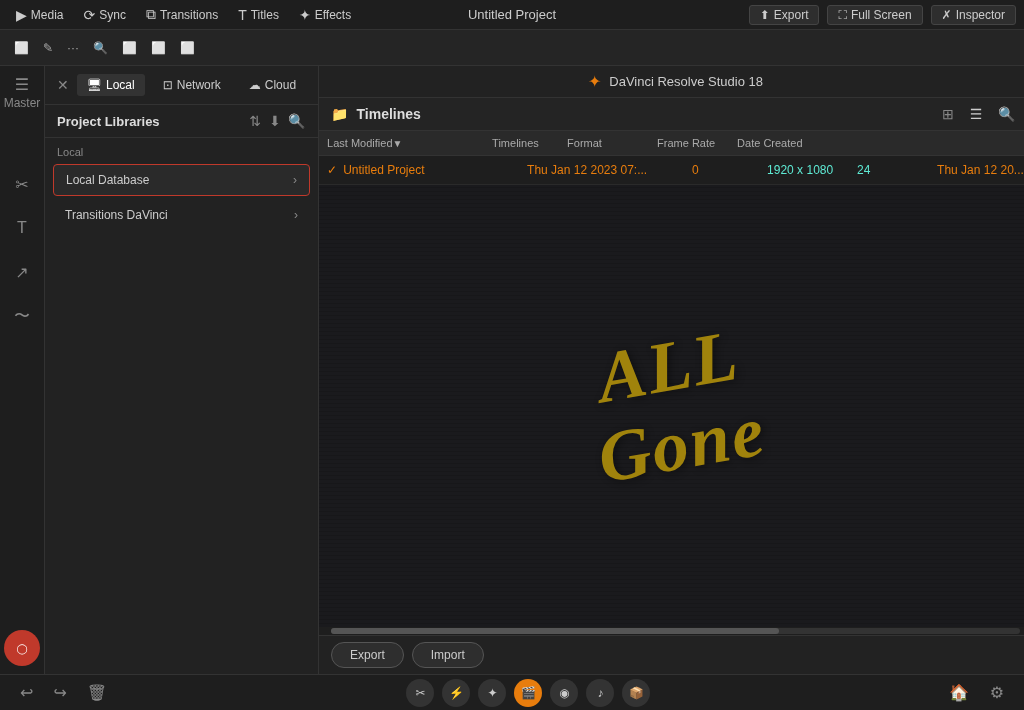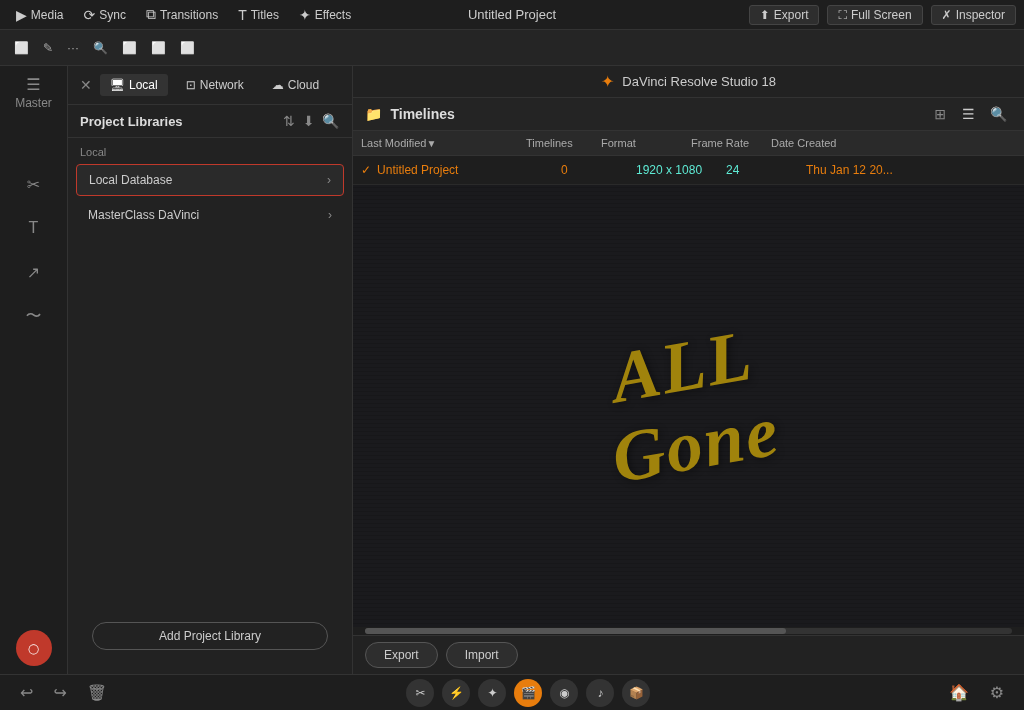--- a/index.html
+++ b/index.html
@@ -535,31 +535,26 @@
       </div>
     </div>
 
     <div class="sidebar-section-label">Local</div>
 
     <div class="sidebar-item active">
       <span class="sidebar-item-text">Local Database</span>
       <span class="sidebar-item-arrow">›</span>
     </div>
     <div class="sidebar-item">
-      <span class="sidebar-item-text">MasterClass DaVinci</span>
+      <span class="sidebar-item-text">Transitions DaVinci</span>
       <span class="sidebar-item-arrow">›</span>
     </div>
 
     <div style="flex:1"></div>
 
-    <div style="padding: 12px">
-      <div class="sidebar-add-btn">
-        <span>Add Project Library</span>
-      </div>
-    </div>
   </div>
 
   <div class="main-content">
 
     <div class="davinci-header">
       <span class="davinci-logo">✦</span>
       <span class="davinci-title">DaVinci Resolve Studio 18</span>
     </div>
 
     <div class="projects-bar">
@@ -583,20 +578,21 @@
       <div class="th format">Format</div>
       <div class="th framerate">Frame Rate</div>
       <div class="th datecreated">Date Created</div>
     </div>
 
     <div class="table-row">
       <div class="td name">
         <span class="checkmark">✓</span>
         <span>Untitled Project</span>
       </div>
+      <div class="td modified">Thu Jan 12 2023 07:...</div>
       <div class="td timelines">0</div>
       <div class="td format">1920 x 1080</div>
       <div class="td framerate">24</div>
       <div class="td datecreated">Thu Jan 12 20...</div>
     </div>
 
     <div class="preview-area">
       <div class="preview-canvas">
 
         <div class="preview-stripes"></div>

